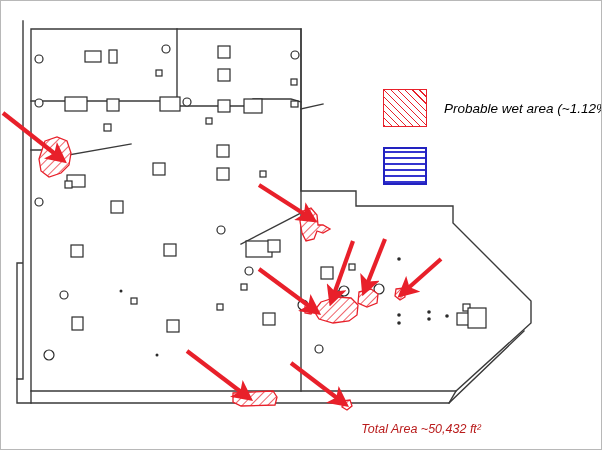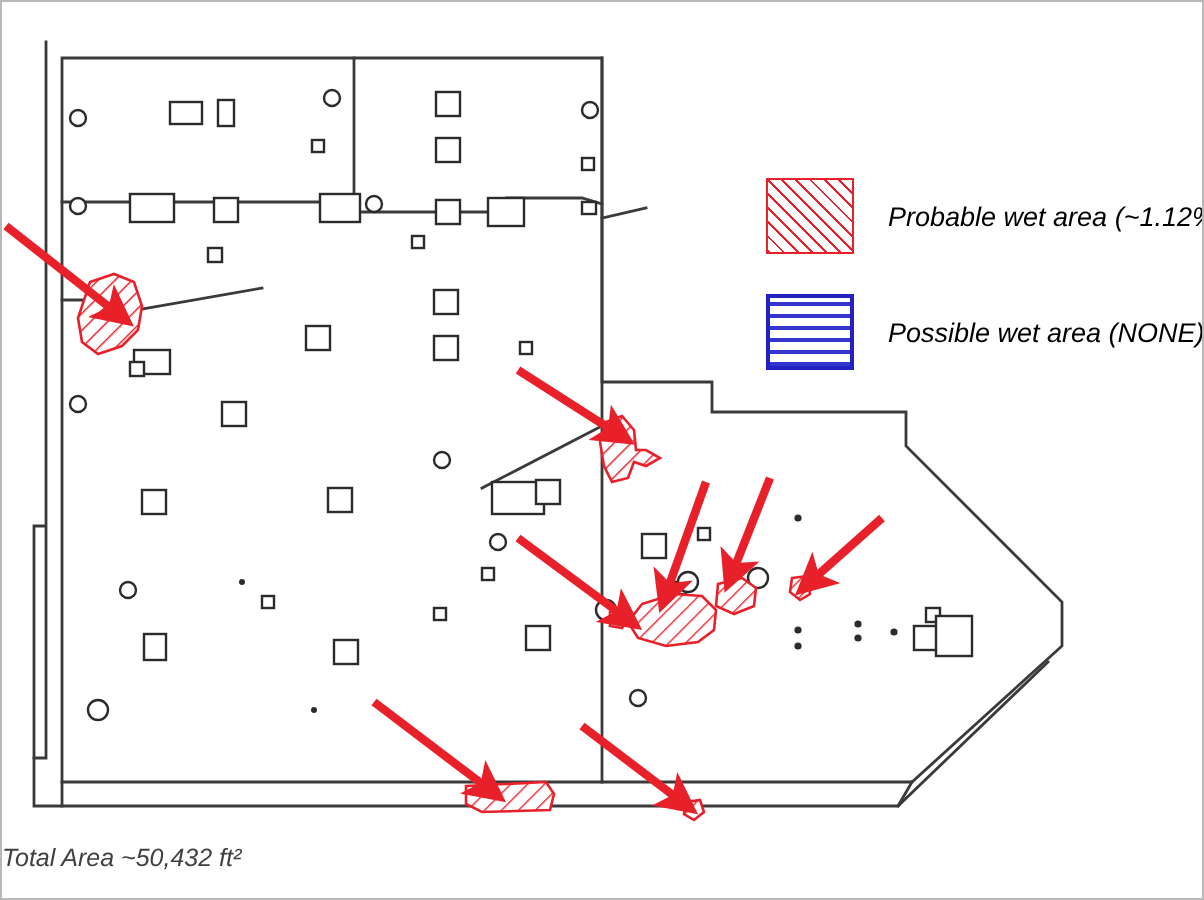--- a/index.html
+++ b/index.html
@@ -70,25 +70,25 @@
     font-style: italic;
     font-size: 13.5px;
     color: #000000;
     white-space: nowrap;
   }
   .caption {
     position: absolute;
     left: 0;
     top: 421px;
     width: 480px;
-    text-align: left;
+    text-align: right;
     font-family: "Liberation Sans", sans-serif;
     font-style: italic;
     font-size: 12.5px;
-    color: #404040;
+    color: #b91c1c;
   }
 </style>
 </head>
 <body>
 
 <div id="page">
 
   <svg id="plan-svg" viewBox="0 0 602 450">
     <defs>
       <pattern id="redHatch" width="6" height="6" patternUnits="userSpaceOnUse" patternTransform="rotate(45)">
@@ -203,19 +203,18 @@
       </g>
   </svg>
 
   <div class="legend">
     <div class="legend-row">
       <div class="swatch swatch-probable"></div>
       <div class="legend-label">Probable wet area (~1.12%)</div>
     </div>
     <div class="legend-row">
       <div class="swatch swatch-possible"></div>
-      <div class="legend-label">Possible wet area (NONE)</div>
     </div>
   </div>
 
   <div class="caption">Total Area ~50,432 ft²</div>
 
 </div>
 
 </body></html>

